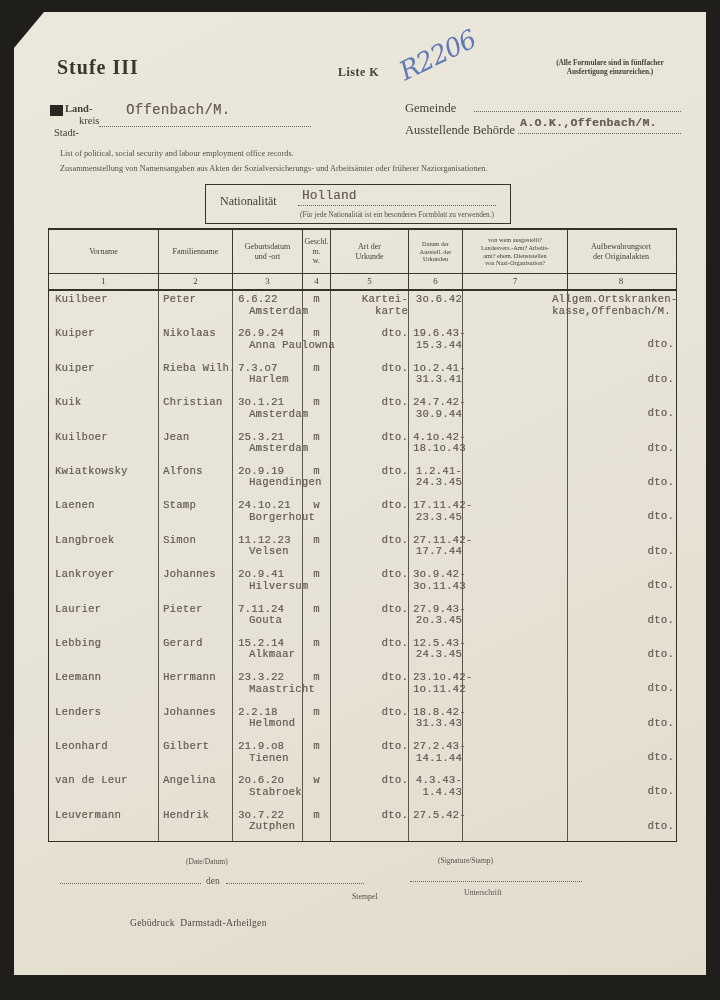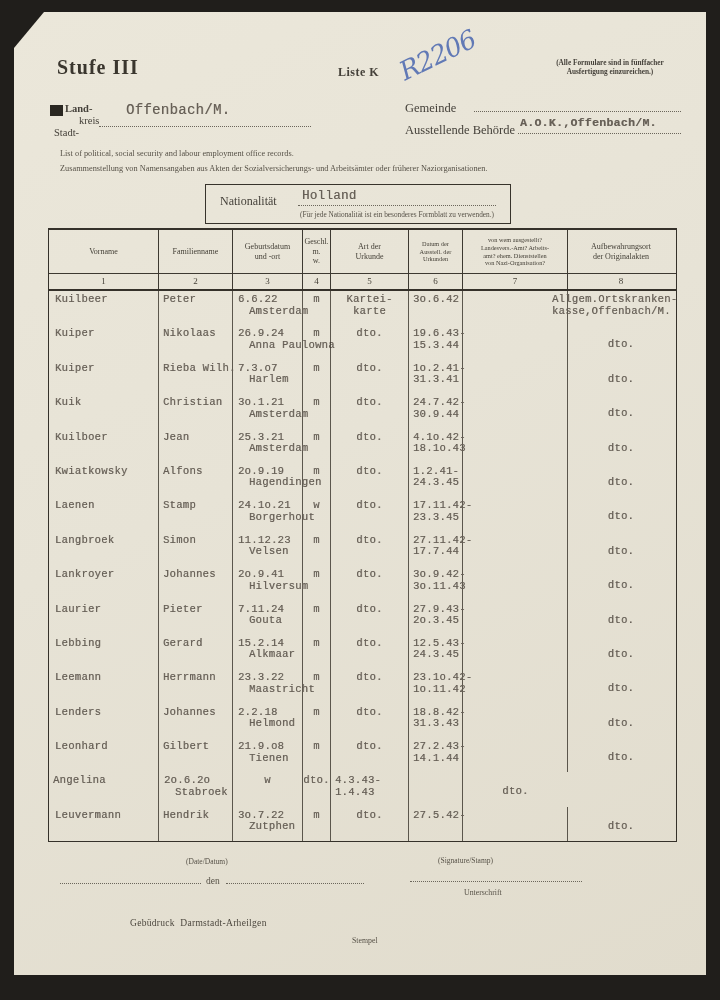--- a/index.html
+++ b/index.html
@@ -17,21 +17,21 @@
     color:#3f3b33;
   }
   .abs { position:absolute; }
   .print { font-family:"Liberation Serif", serif; color:#45413a; }
   .tw {
     font-family:"Liberation Mono", monospace;
     color:#665f56;
     text-shadow:0.4px 0 0 rgba(102,95,86,.55);
     letter-spacing:.3px;
   }
-  .pre { white-space:pre; }
+  .pre { white-space:pre;text-align:right; }
   .preline { white-space:pre-line; }
   .nowrap { white-space:nowrap; }
   .dotted { border-bottom:1.2px dotted #6b665b; }
 
   
   .stufe { left:43px; top:44px; font-size:20px; font-weight:bold; letter-spacing:1px; color:#3a362e; }
   .liste { left:324px; top:53px; font-size:12px; font-weight:bold; letter-spacing:.5px; }
   .handwritten {
     left:383px; top:28px; font-family:"DejaVu Serif", serif; font-style:italic;
     font-size:26px; color:#4a67b0; transform:rotate(-26deg); letter-spacing:-1px; opacity:.85;
@@ -86,21 +86,21 @@
   .c8 { padding:14px 0 0 0; text-align:center; }
   .trow:first-child .c8 { padding-top:3px; }
   .trow:first-child .c8 .tw { transform:translateX(-16px); }
 
   
   .date-label { left:172px; top:845px; font-size:7.5px; color:#565147; }
   .sig-label { left:424px; top:844px; font-size:7.5px; color:#565147; }
   .fline1 { left:46px; top:860px; width:141px; height:12px; }
   .den { left:192px; top:864px; font-size:9.5px; color:#565147; }
   .fline2 { left:212px; top:860px; width:138px; height:12px; }
-  .stempel { left:338px; top:880px; font-size:7.8px; color:#565147;margin-top:44px; }
+  .stempel { left:338px; top:880px; font-size:7.8px; color:#565147; }
   .fline3 { left:396px; top:858px; width:172px; height:12px; }
   .unterschrift { left:450px; top:876px; font-size:7.8px; color:#565147; }
   .printer { left:116px; top:906px; font-size:9.5px; color:#4c473e; letter-spacing:.3px; }
 </style>
 </head>
 <body>
 
 <div class="paper">
 
   <div class="abs stufe print">Stufe III</div>
@@ -537,20 +537,23 @@
             <span class="tw pre">27.2.43-
 14.1.44</span>
           </div>
     <div class="c c7"></div>
     <div class="c c8">
             <span class="tw pre">dto.</span>
           </div>
   </div>
 
   <div class="grid8 trow">
+    <div class="c c1">
+            <span class="tw nowrap">van de Leur</span>
+          </div>
     <div class="c c2">
             <span class="tw nowrap">Angelina</span>
           </div>
     <div class="c c3">
       <span class="tw nowrap">2o.6.2o</span>
       <span class="tw nowrap place">Stabroek</span>
     </div>
     <div class="c c4">
             <span class="tw">w</span>
           </div>

